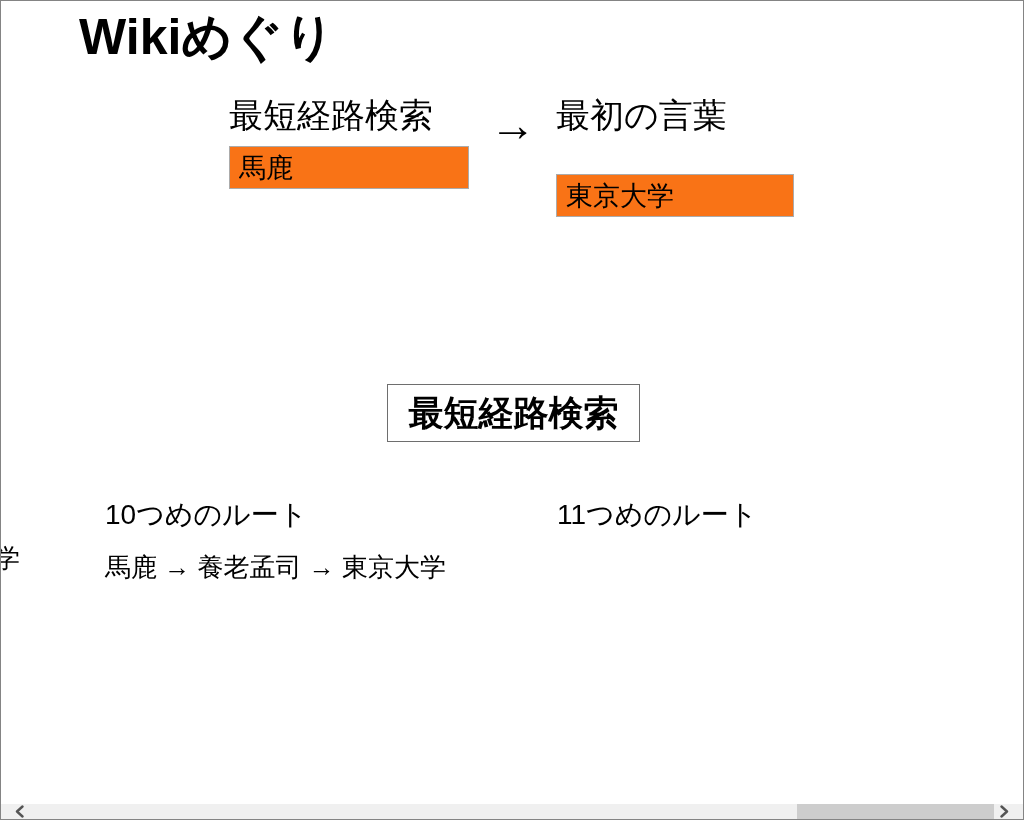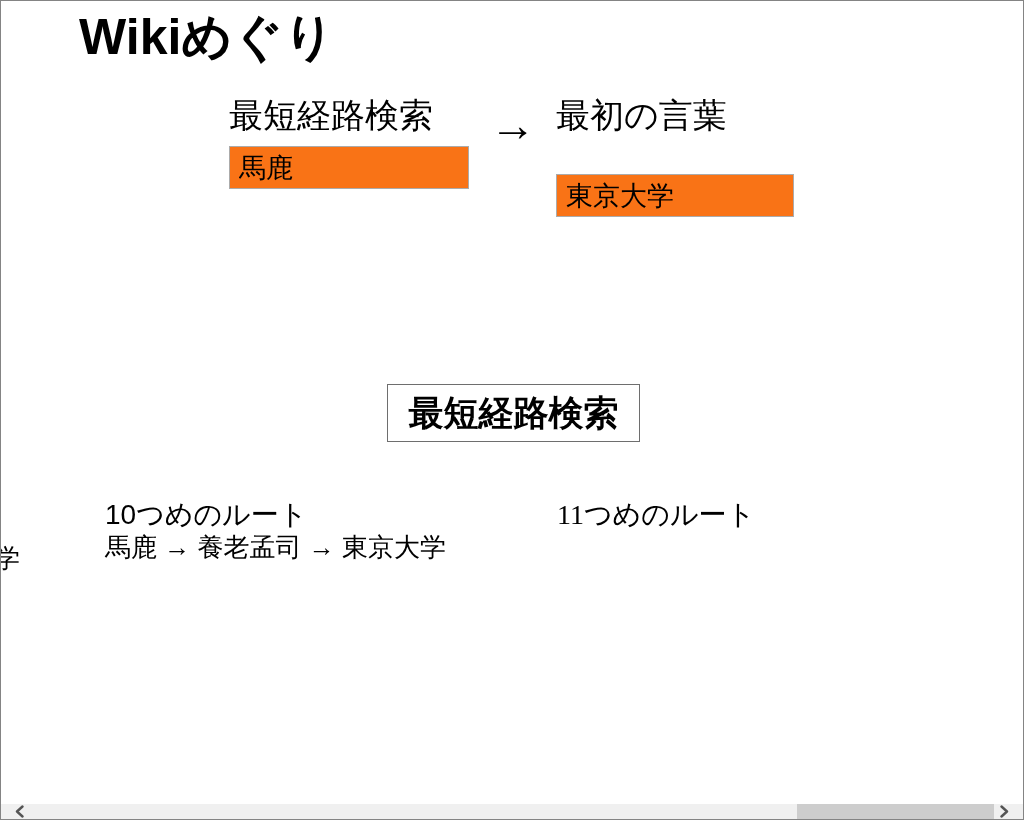--- a/index.html
+++ b/index.html
@@ -50,23 +50,23 @@
     position:absolute;left:386px;top:383px;width:253px;height:58px;
     background:#ffffff;
     border:1px solid var(--button-border);
     font-family:Liberation Sans, sans-serif;
     font-size:35px;font-weight:700;color:var(--text);
     display:flex;align-items:center;justify-content:center;
     cursor:pointer;
   }
   .route-block{position:absolute;top:497px;white-space:nowrap;}
   .route-block-1{left:104px;}
-  .route-block-2{left:556px;font-family:Liberation Serif, serif;}
+  .route-block-2{left:556px;}
   .route-heading{font-size:28px;font-weight:400;line-height:34px;}
-  .route-path{font-size:26px;font-weight:400;line-height:31px;margin-top:0;}
+  .route-path{font-size:26px;font-weight:400;line-height:31px;margin-top:20px;}
   .route-partial{
     position:absolute;left:-7px;top:542px;
     font-size:26px;line-height:31px;white-space:nowrap;
   }
   .hscrollbar{
     position:absolute;left:0;right:0;bottom:0;height:15px;
     background:var(--scrollbar-track);
   }
   .scroll-thumb{
     position:absolute;left:796px;top:0;width:197px;height:15px;

